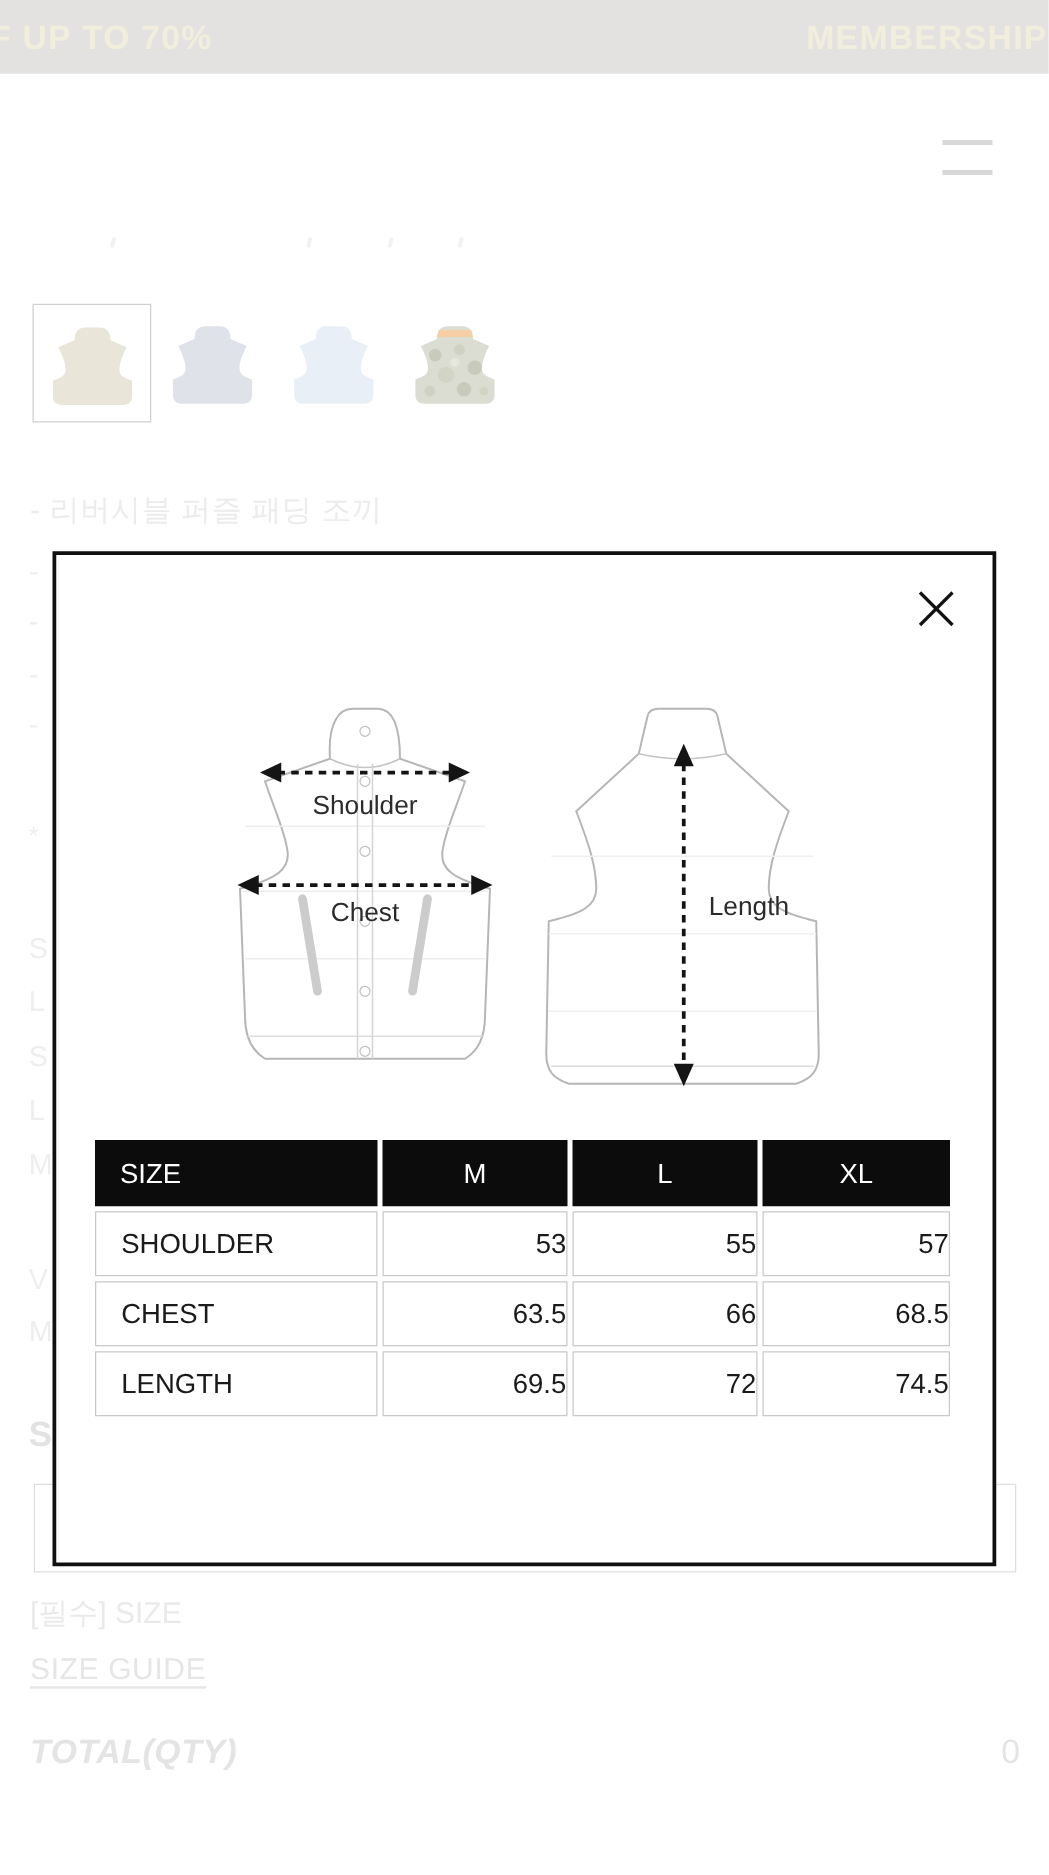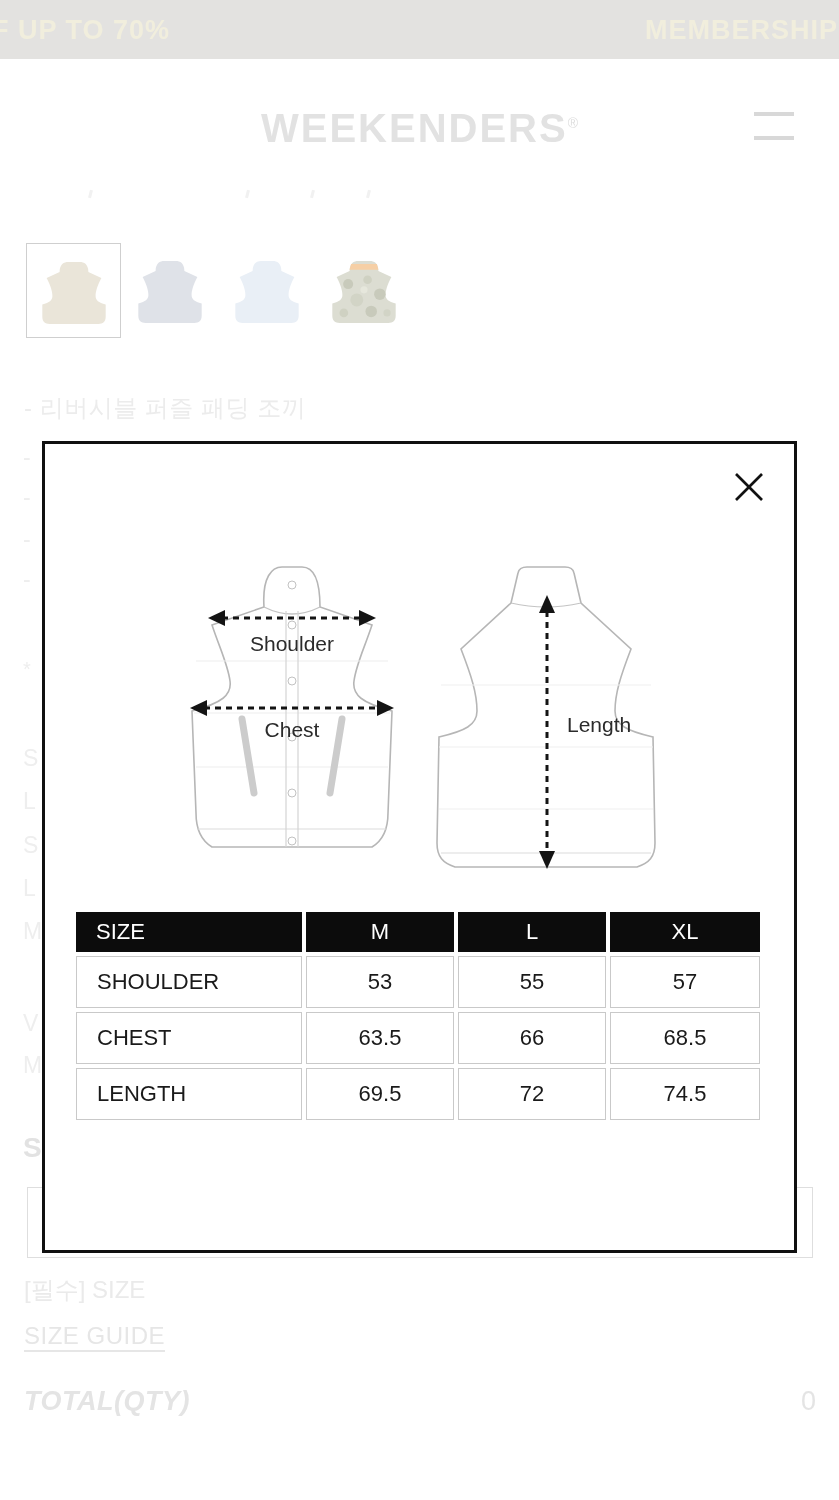--- a/index.html
+++ b/index.html
@@ -53,44 +53,43 @@
   .vest-front { position:absolute; left:137px; top:117px; }
   .vest-back  { position:absolute; left:386px; top:121px; }
   svg text { font-family:"Liberation Sans","DejaVu Sans",sans-serif; }
 
   .table-wrap { position:absolute; left:27px; top:464px; width:692px; }
   table.size-table { border-collapse:separate; border-spacing:4px; width:692px; table-layout:fixed; }
   table.size-table col.c0 { width:226px; }
   table.size-table col.c1 { width:148px; }
   table.size-table col.c2 { width:148px; }
   table.size-table col.c3 { width:150px; }
-  table.size-table th { background:#0c0c0c; color:#ffffff; height:40px; font-size:22px;
+  table.size-table th { background:#0c0c0c; color:#ffffff; height:53px; font-size:22px;
                         font-weight:500; text-align:center; }
-  table.size-table td { border:1px solid #c9c9c9; height:52px; text-align:center;
+  table.size-table td { border:1px solid #c9c9c9; height:52px; text-align:right;
                         font-size:22px; color:#1a1a1a; background:#fff; }
   table.size-table .first { text-align:left; padding-left:20px; }
 
   .units { position:absolute; right:32px; top:736px; font-size:25px; white-space:nowrap; }
   .units .cm { font-weight:800; color:#0a0a0a; text-decoration:underline;
                text-underline-offset:6px; text-decoration-thickness:2px; letter-spacing:.5px; }
   .units .slash { color:#1a1a1a; font-weight:600; margin:0 6px; }
   .units .inch { color:#b8b8b8; text-decoration:underline; text-underline-offset:6px;
                  letter-spacing:.5px; }
 </style>
 </head>
 <body>
 
 <div class="page">
 
   <div class="banner">
     <span class="banner-text banner-left">F UP TO 70%</span>
     <span class="banner-text banner-right">MEMBERSHIP BE</span>
   </div>
 
-  <div class="logo"><span>WEEKENDERS</span><sup>®</sup></div>
   <div class="hamburger">
     <div class="bar b1"></div>
     <div class="bar b2"></div>
   </div>
 
   <div class="tick" style="left:89px;top:190px"></div>
   <div class="tick" style="left:246px;top:190px"></div>
   <div class="tick" style="left:311px;top:190px"></div>
   <div class="tick" style="left:367px;top:190px"></div>
 

